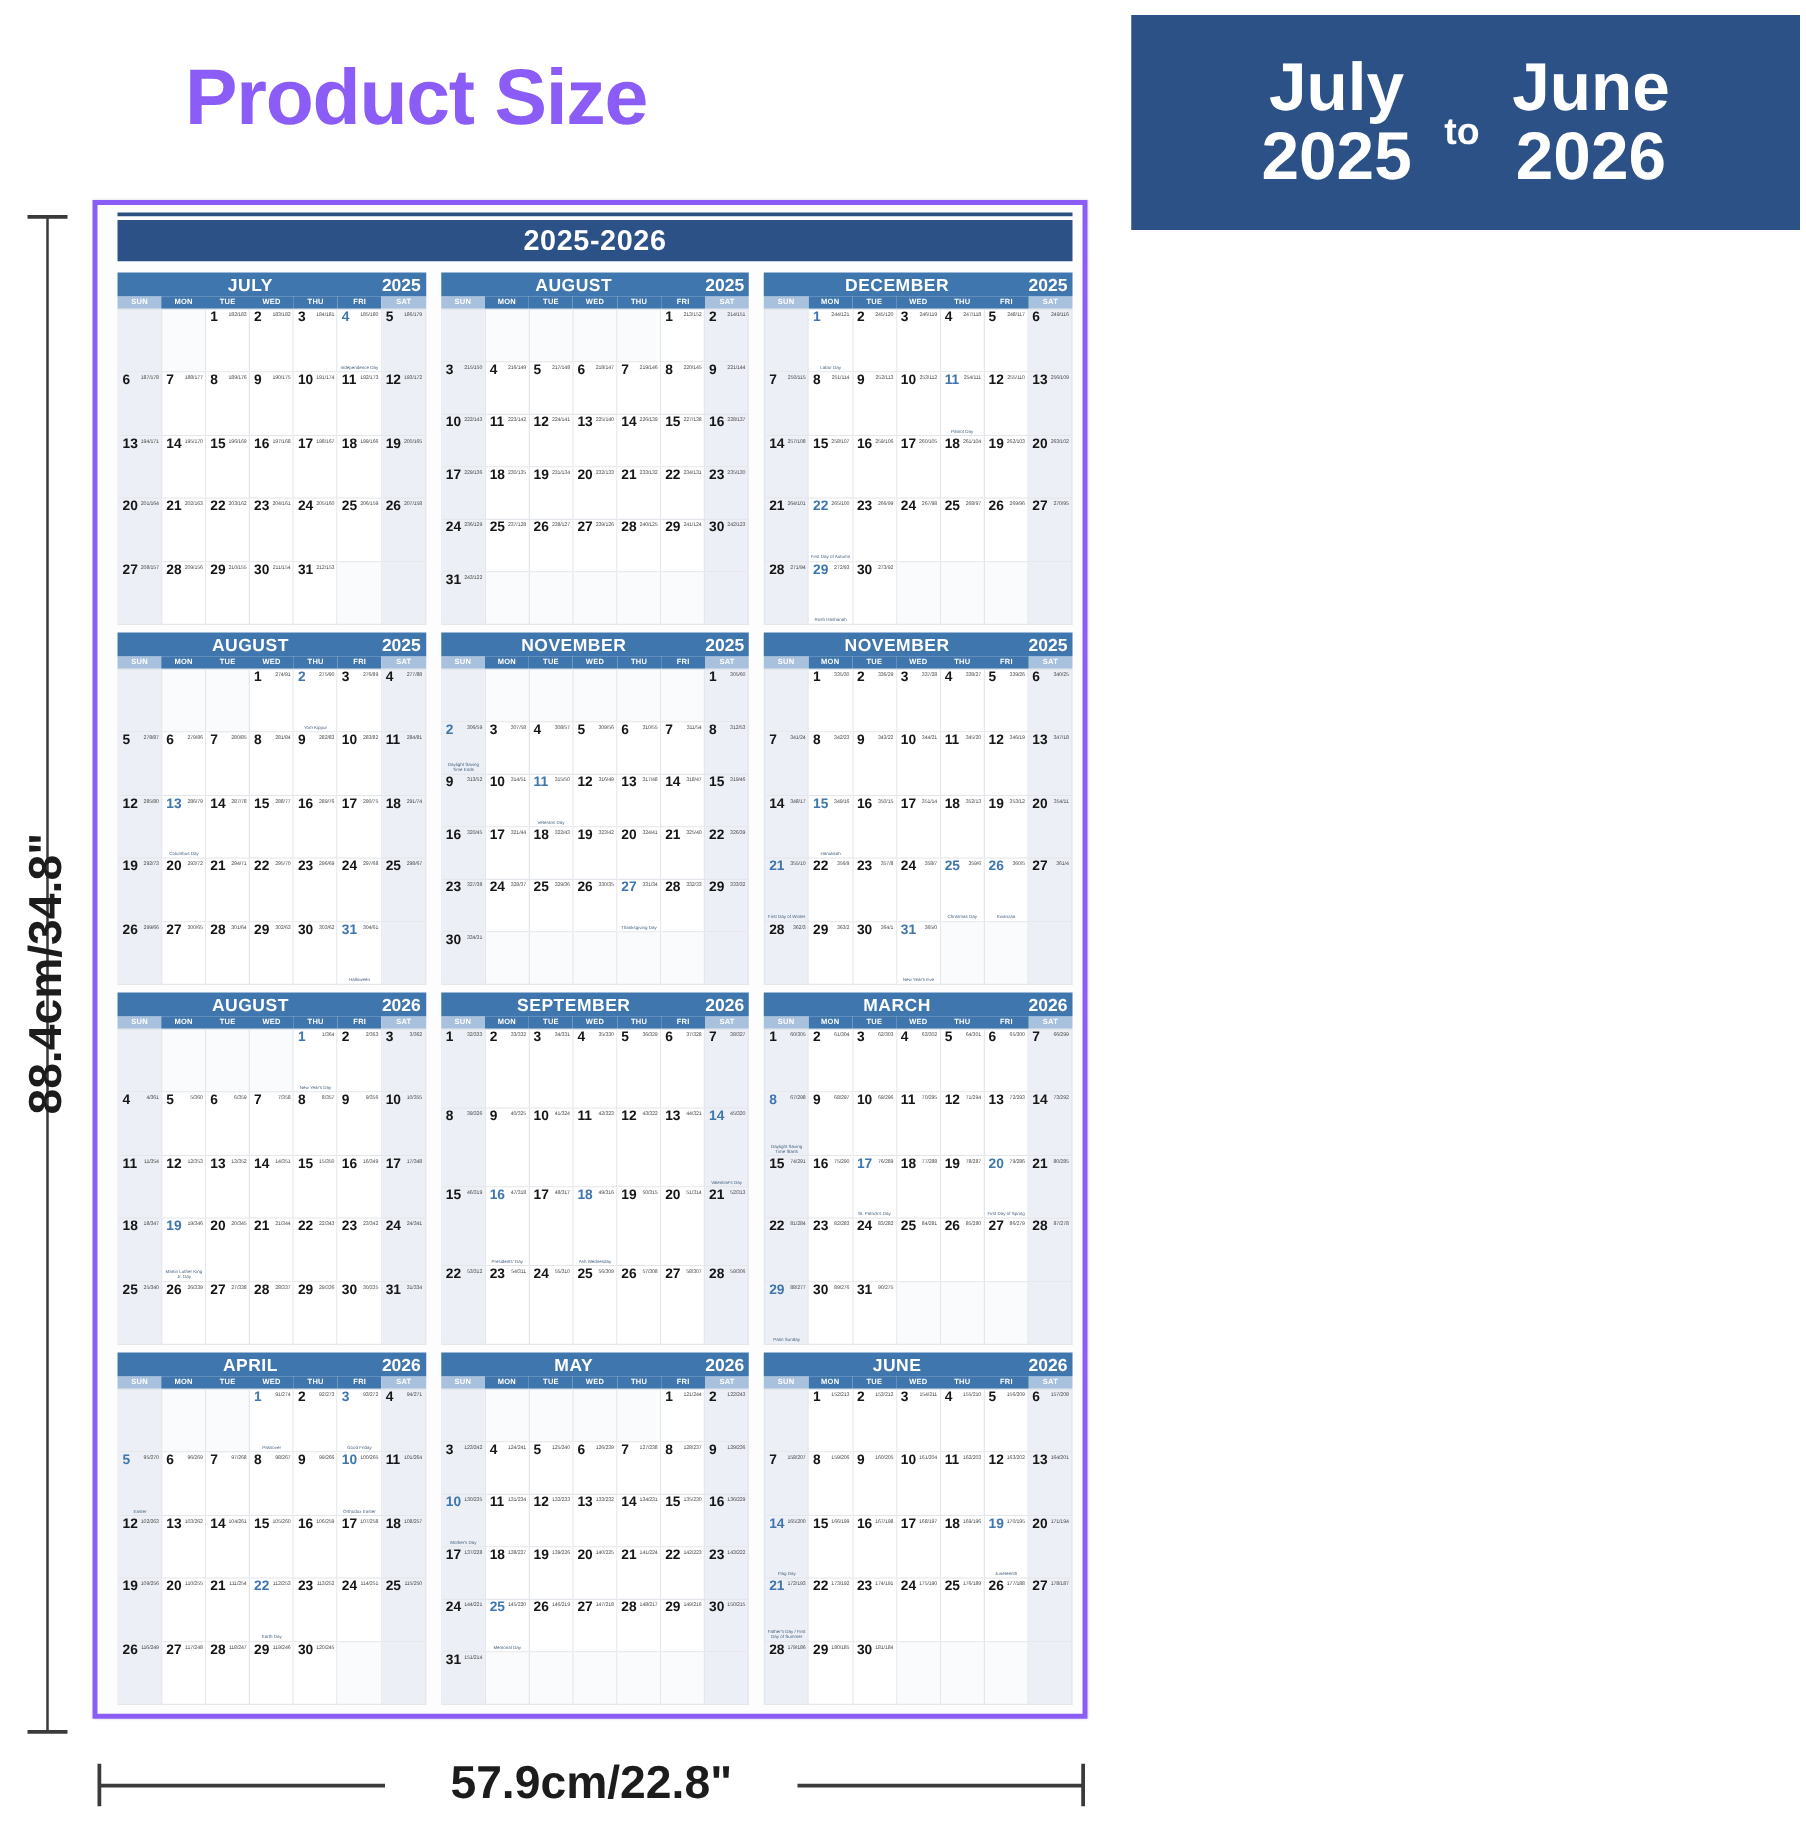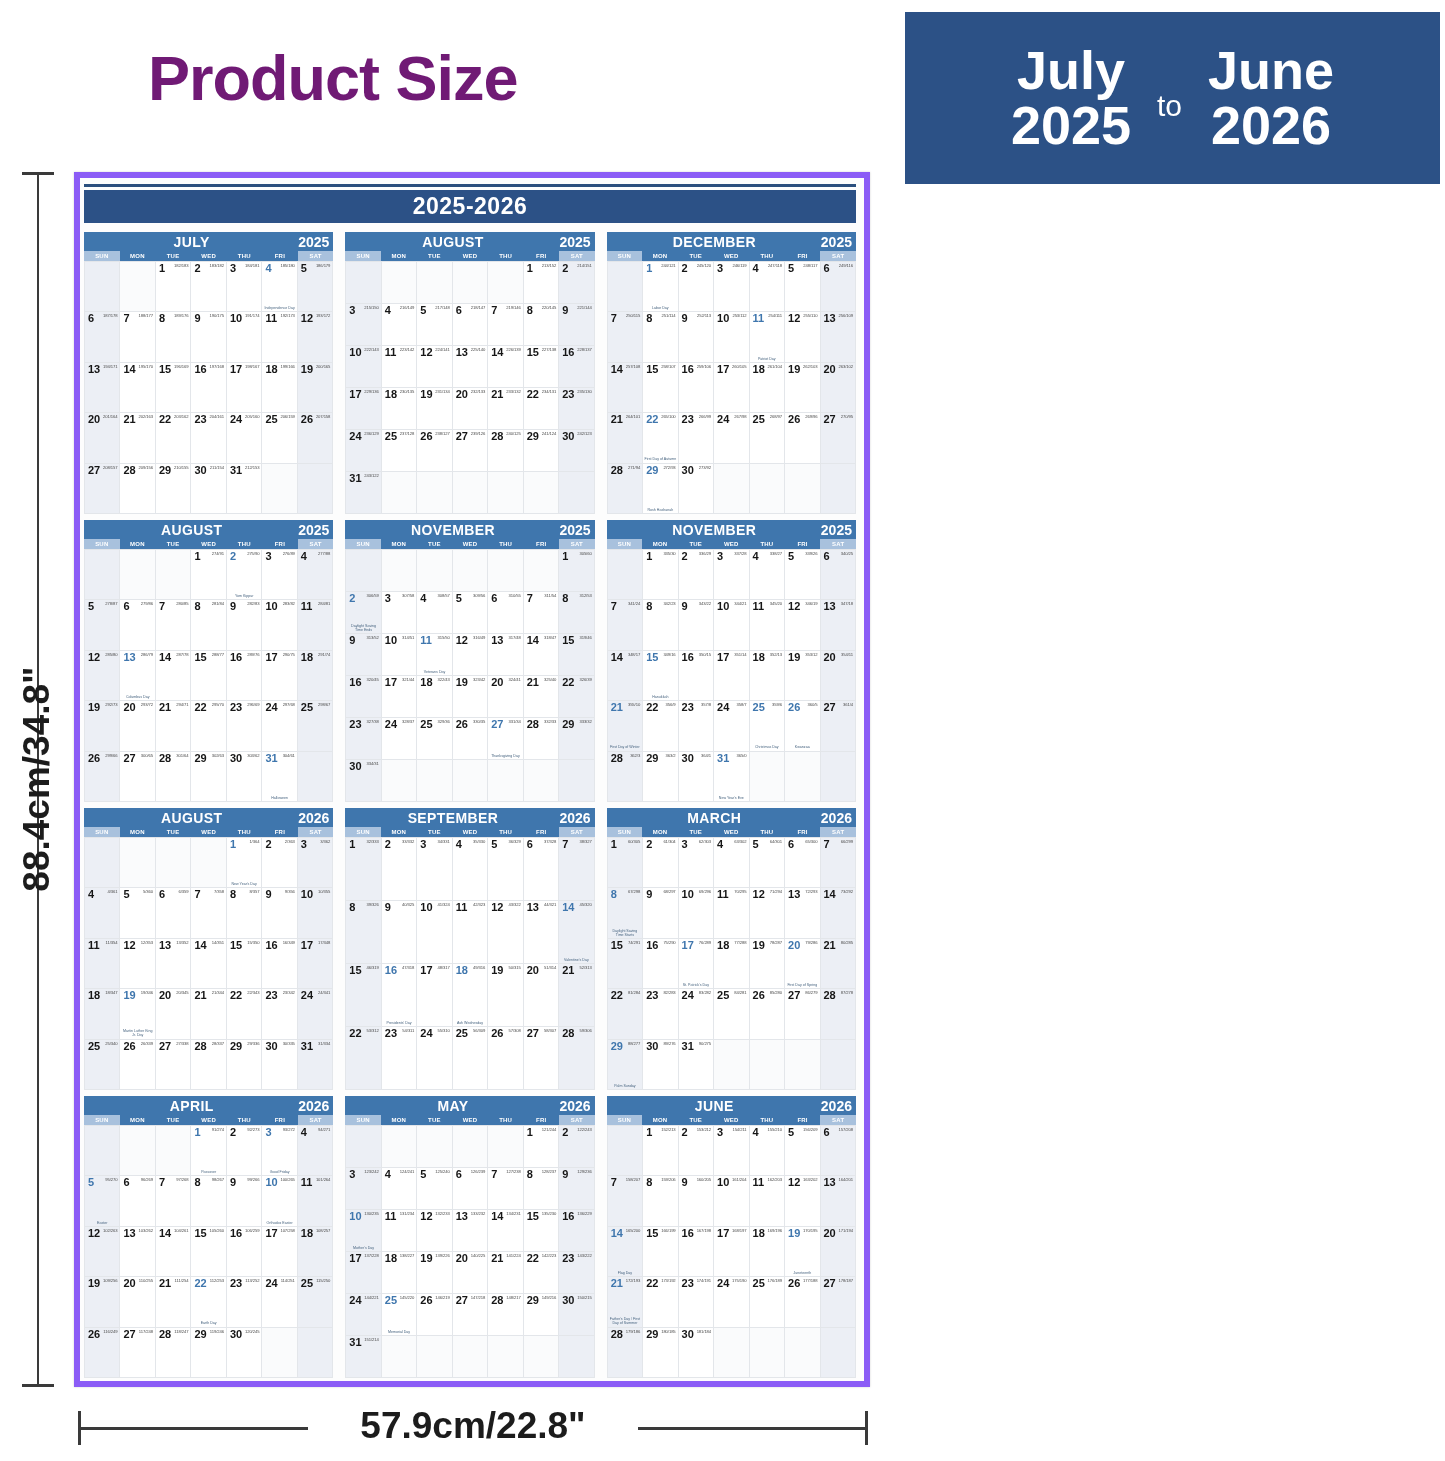--- a/index.html
+++ b/index.html
@@ -10,21 +10,21 @@
     font-family: "Liberation Sans", sans-serif;
     position: relative;
     overflow: hidden;
   }
 
   
   #left-panel { position: absolute; left: 0; top: 0; width: 900px; height: 1461px; }
 
   #page-title {
     position: absolute; left: 148px; top: 42px;
-    font-size: 63px; font-weight: bold; color: #701a75;
+    font-size: 63px; font-weight: bold; color: #8b5cf6;
     letter-spacing: -1px;
   }
 
   
   #dim-vert { position: absolute; left: 14px; top: 172px; width: 46px; height: 1215px; }
   #dim-vert .cap-t, #dim-vert .cap-b {
     position: absolute; left: 8px; width: 32px; height: 3px; background: #3a3a3a;
   }
   #dim-vert .cap-t { top: 0; }
   #dim-vert .cap-b { bottom: 0; }
@@ -48,26 +48,26 @@
   #dim-horz .cap-r { right: 0; }
   #dim-horz .stem { position: absolute; left: 2px; right: 2px; top: 22px; height: 3px; background: #3a3a3a; }
   #dim-horz .lbl {
     position: absolute; left: 0; right: 0; top: 0; text-align: center;
     font-size: 37px; font-weight: 600; color: #1c1c1c;
     background: #fff; padding: 0 12px; width: 330px; margin: 0 auto;
   }
 
   
   #poster {
-    position: absolute; left: 74px; top: 172px;
+    position: absolute; left: 74px; top: 160px;
     width: 796px; height: 1215px;
     background: #fdfdfd;
-    border: 6px solid #8b5cf6;
+    border: 4px solid #8b5cf6;
     box-shadow: 0 0 2px rgba(0,0,0,.18);
-    padding: 6px 8px 8px 4px;
+    padding: 6px 8px 8px 16px;
   }
   #poster-topline { height: 3px; background: #2b4f7e; margin-bottom: 3px; }
   #poster-banner {
     height: 33px; background: #2c5186;
     display: flex; align-items: center; justify-content: center;
     color: #fff; font-size: 23px; font-weight: bold; letter-spacing: .5px;
     margin-bottom: 9px;
   }
 
   #months-grid {
@@ -134,21 +134,21 @@
   
   #right-panel { position: absolute; left: 900px; top: 0; width: 545px; height: 1461px; }
 
   #date-range-badge {
     position: absolute; left: 5px; top: 12px; width: 535px; height: 172px;
     background: #2c5186;
     display: flex; align-items: center; justify-content: center; gap: 26px;
     color: #fff;
   }
   #date-range-badge .dr-col { text-align: center; font-size: 54px; font-weight: bold; line-height: 1.02; }
-  #date-range-badge .dr-to { font-size: 30px; font-weight: normal; padding-top: 16px; }
+  #date-range-badge .dr-to { font-size: 30px; font-weight: bold; padding-top: 16px; }
 </style>
 </head>
 <body>
 
 <div id="left-panel">
 
   <div id="page-title">Product Size</div>
 
   <div id="dim-vert">
     <div class="cap-t"></div>

